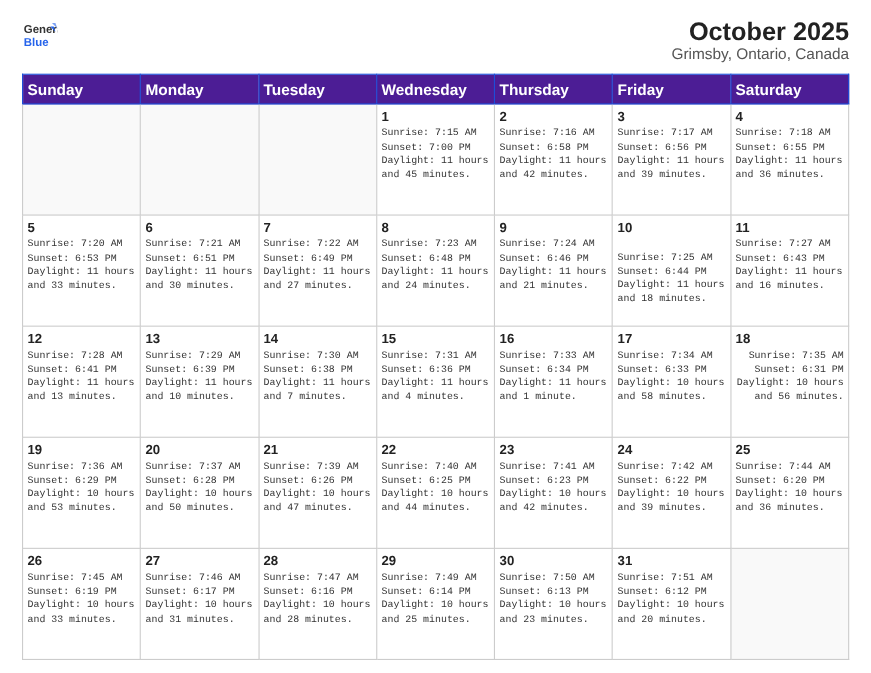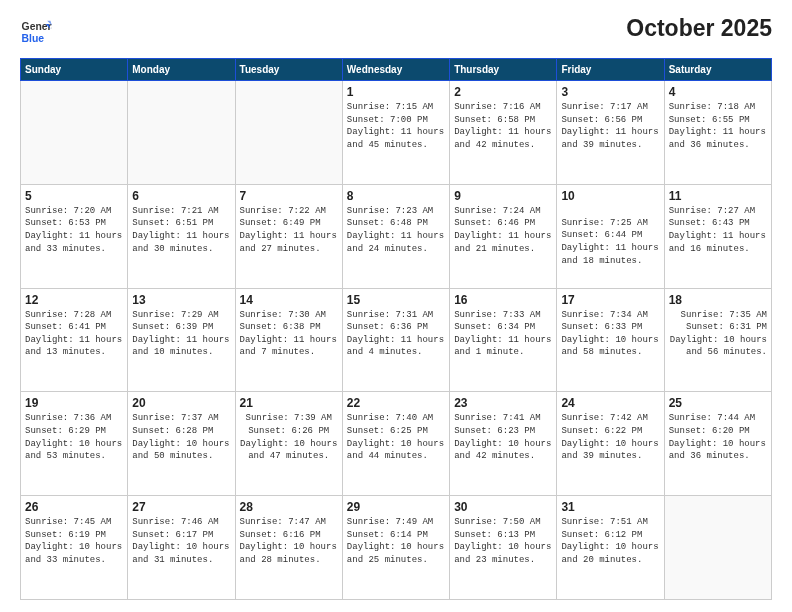--- a/index.html
+++ b/index.html
@@ -46,23 +46,23 @@
       color: #555;
     }
     .calendar {
       flex: 1;
       border: 1px solid #ccc;
       border-collapse: collapse;
       width: 100%;
       table-layout: fixed;
     }
     .calendar th {
-      background: #0c4a6e;
+      background: #4c1d95;
       color: #fff;
-      font-size: 10px;
+      font-size: 14px;
       font-weight: bold;
       padding: 5px 4px;
       text-align: left;
       border: 1px solid #1d4ed8;
     }
     .calendar td {
       vertical-align: top;
       border: 1px solid #ccc;
       padding: 4px 4px 3px 4px;
       font-size: 9px;
@@ -95,20 +95,21 @@
     <div class="logo">
       <svg class="logo-icon" viewBox="0 0 40 40">
         <text x="2" y="18" font-size="13" font-weight="bold" fill="#333" font-family="Arial">General</text>
         <text x="2" y="32" font-size="13" font-weight="bold" fill="#2563eb" font-family="Arial">Blue</text>
         <polygon points="32,10 38,16 36,10" fill="#2563eb"></polygon>
         <polygon points="34,6 40,12 38,6" fill="#2563eb" opacity="0.6"></polygon>
       </svg>
     </div>
     <div class="title-block">
       <div class="month-title">October 2025</div>
+      <div class="subtitle">Grimsby, Ontario, Canada</div>
     </div>
   </div>
 
   <table class="calendar">
     <thead>
       <tr>
       <th>Sunday</th>
           <th>Monday</th>
           <th>Tuesday</th>
           <th>Wednesday</th>
@@ -263,21 +264,21 @@
           </td>
           <td>
             <span class="day-num">20</span>
             <div class="day-info" style="white-space: pre-line;">Sunrise: 7:37 AM
 Sunset: 6:28 PM
 Daylight: 10 hours
 and 50 minutes.</div>
           </td>
           <td>
             <span class="day-num">21</span>
-            <div class="day-info" style="white-space: pre-line; text-align: center;">Sunrise: 7:39 AM
+            <div class="day-info" style="white-space: pre-line;">Sunrise: 7:39 AM
 Sunset: 6:26 PM
 Daylight: 10 hours
 and 47 minutes.</div>
           </td>
           <td>
             <span class="day-num">22</span>
             <div class="day-info" style="white-space: pre-line;">Sunrise: 7:40 AM
 Sunset: 6:25 PM
 Daylight: 10 hours
 and 44 minutes.</div>

